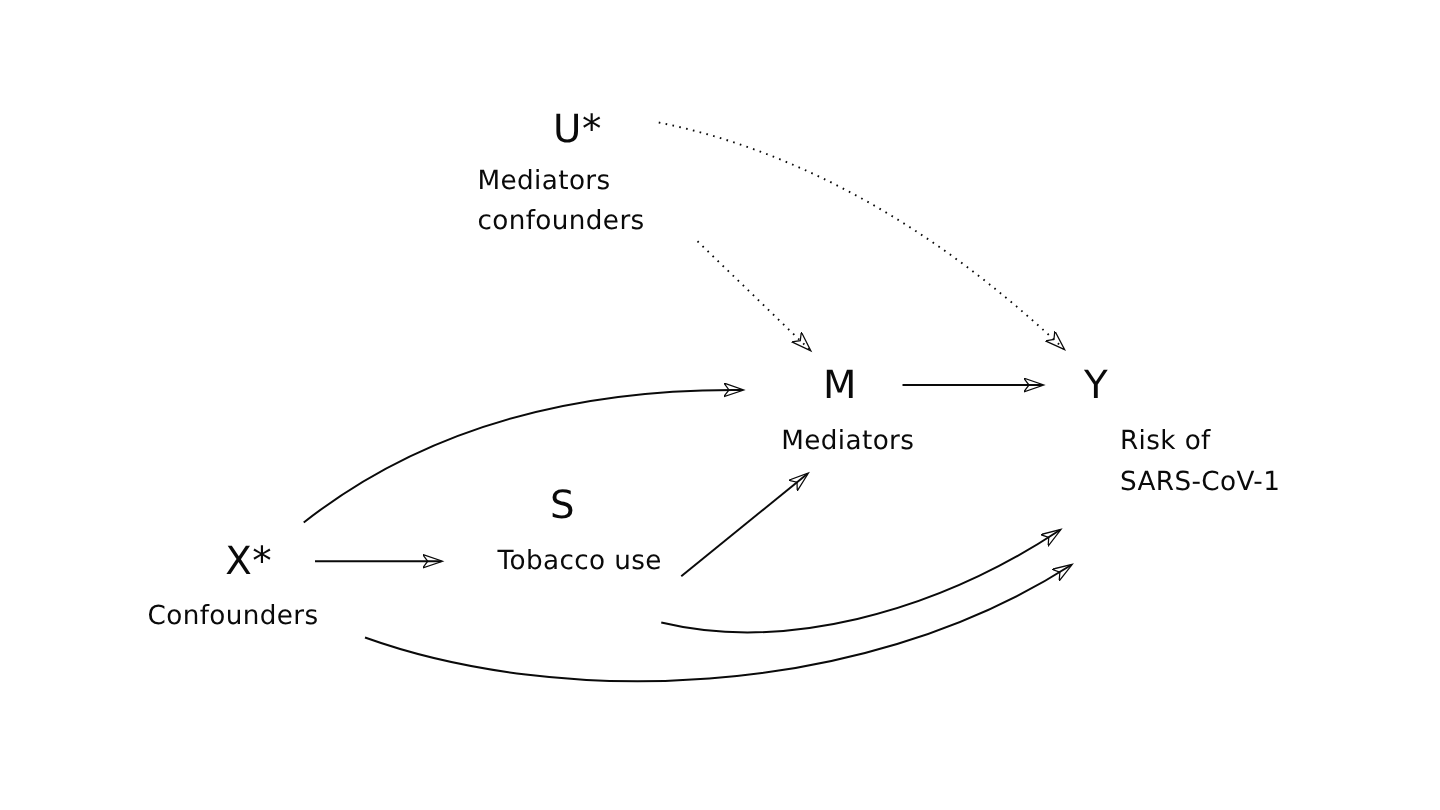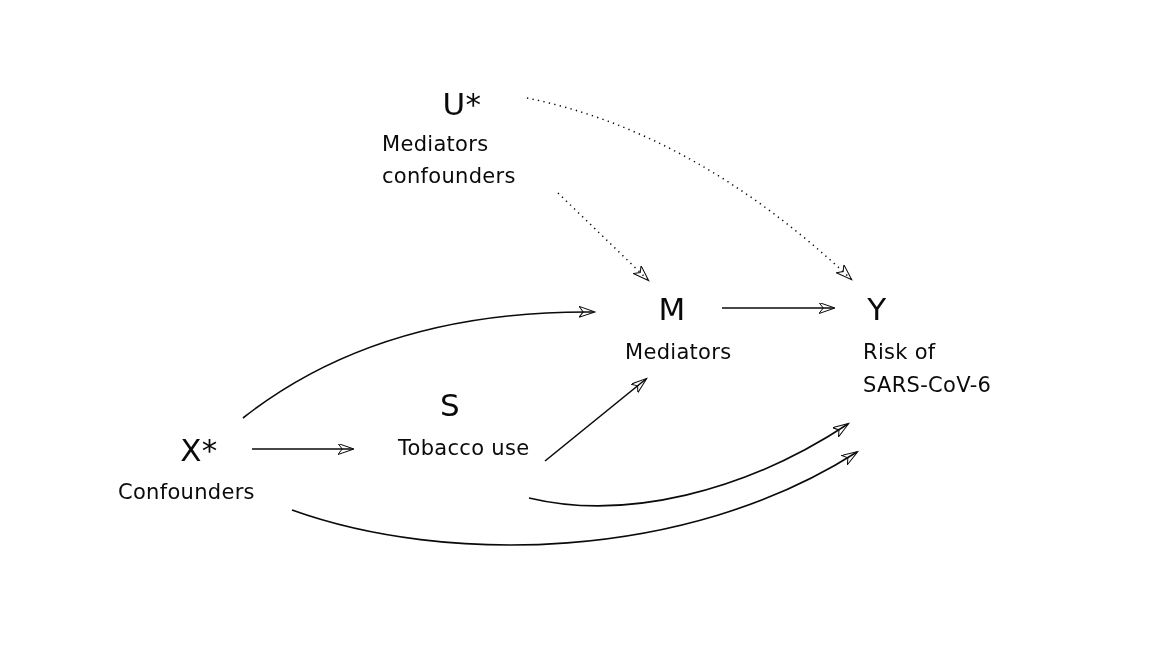--- a/index.html
+++ b/index.html
@@ -77,23 +77,23 @@
     <div>Mediators</div>
     <div>confounders</div>
   </div>
 
   <div class="sym" style="left:672px; top:309px">M</div>
   <div class="lbl" style="left:625px; top:336px">
     <div>Mediators</div>
   </div>
 
   <div class="sym" style="left:877px; top:309px">Y</div>
-  <div class="lbl" style="left:863px; top:336px; line-height:33px">
+  <div class="lbl" style="left:896px; top:336px; line-height:33px">
     <div>Risk of</div>
-    <div>SARS-CoV-6</div>
+    <div>SARS-CoV-1</div>
   </div>
 
   <div class="sym" style="left:450px; top:405px">S</div>
   <div class="lbl" style="left:398px; top:432px">
     <div>Tobacco use</div>
   </div>
 
   <div class="sym" style="left:199px; top:450px">X*</div>
   <div class="lbl" style="left:118px; top:476px">
     <div>Confounders</div>

